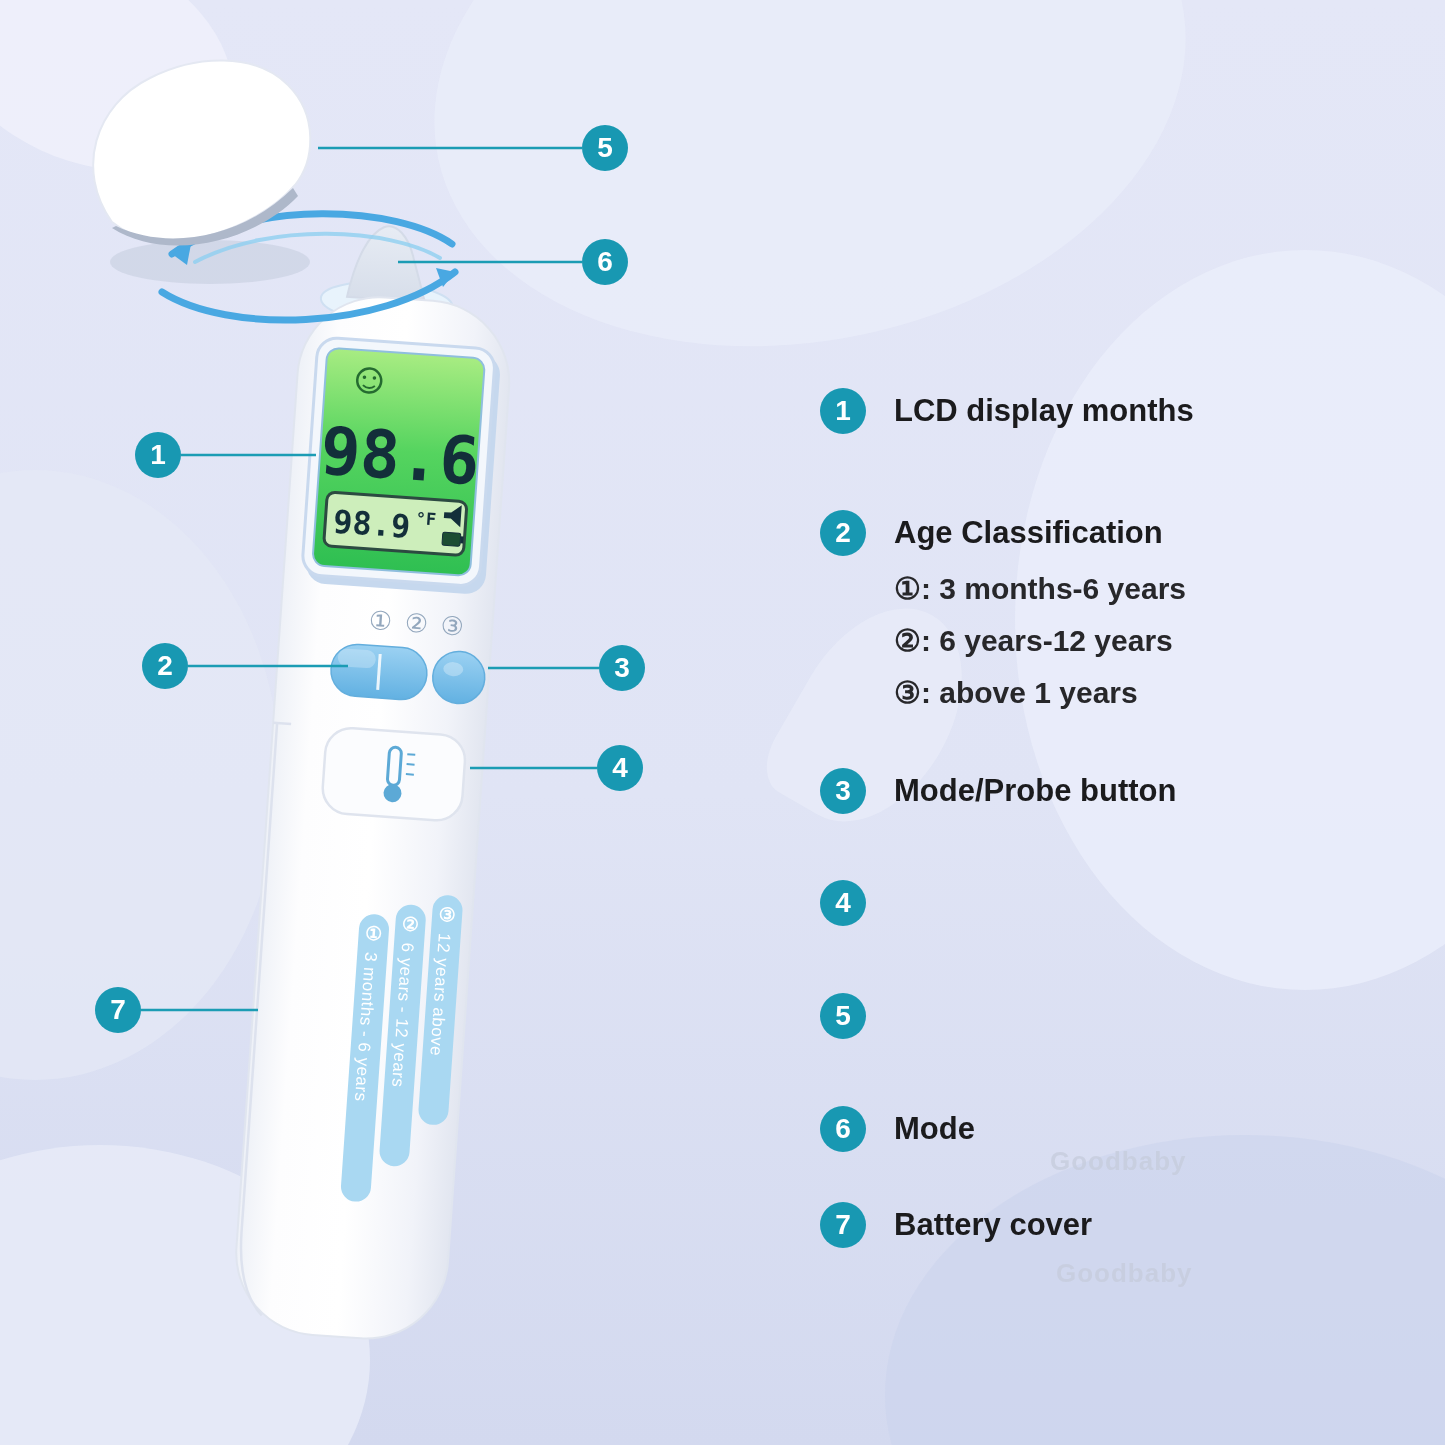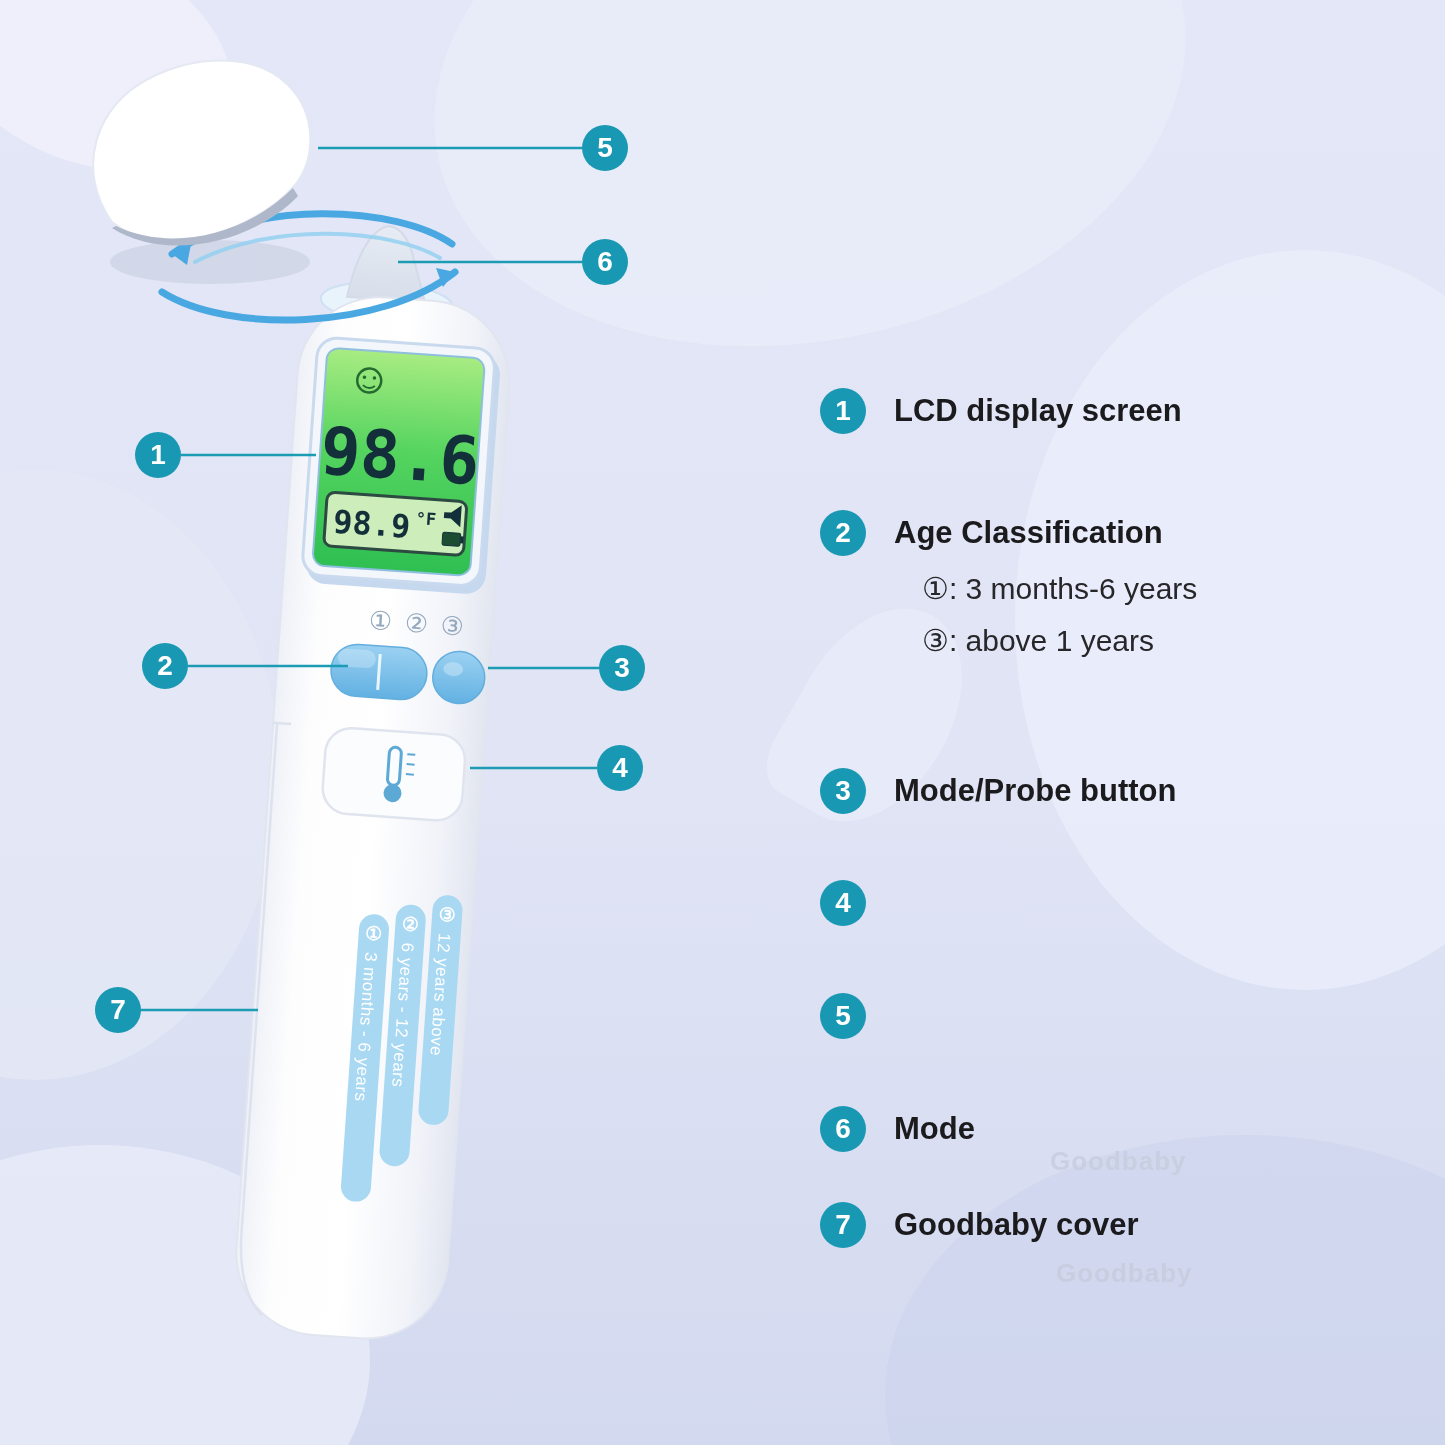--- a/index.html
+++ b/index.html
@@ -19,21 +19,21 @@
 
   .badge{position:absolute;width:46px;height:46px;border-radius:50%;
          background:#1898b2;color:#ffffff;font-weight:bold;font-size:28px;
          display:flex;align-items:center;justify-content:center;line-height:1;}
 
   .legend-item{position:absolute;left:820px;display:flex;gap:28px;align-items:flex-start;}
   .legend-item .badge{position:static;flex:0 0 46px;}
   .legend-text{margin-top:3px;font-size:31px;font-weight:bold;color:#1b1b1d;line-height:40px;width:520px;}
   .legend-text.w-narrow{width:370px;}
   .legend-text.w-mid{width:515px;}
-  .legend-sub{margin-top:10px;font-weight:normal;font-size:30px;color:#27272a;line-height:52px;margin-left:28px;}
+  .legend-sub{margin-top:10px;font-weight:bold;font-size:30px;color:#27272a;line-height:52px;}
   .legend-sub div{white-space:nowrap;}
 
   .watermark{position:absolute;font-size:26px;font-weight:bold;color:#c6ccdc;opacity:.75;letter-spacing:1px;}
 
   .lcd-digits{font-family:"DejaVu Sans Mono",monospace;font-weight:bold;}
 </style>
 </head>
 <body>
 
 <div class="stage">
@@ -171,29 +171,30 @@
   <div class="badge" style="left:582px;top:125px;">5</div>
   <div class="badge" style="left:582px;top:239px;">6</div>
   <div class="badge" style="left:135px;top:432px;">1</div>
   <div class="badge" style="left:142px;top:643px;">2</div>
   <div class="badge" style="left:599px;top:645px;">3</div>
   <div class="badge" style="left:597px;top:745px;">4</div>
   <div class="badge" style="left:95px;top:987px;">7</div>
 
   <div class="legend-item" style="top:388px;">
     <div class="badge">1</div>
-    <div class="legend-text">LCD display screen</div>
+    <div class="legend-text">LCD display months</div>
   </div>
 
   <div class="legend-item" style="top:510px;">
     <div class="badge">2</div>
     <div>
       <div class="legend-text">Age Classification</div>
       <div class="legend-sub">
         <div>①: 3 months-6 years</div>
+        <div>②: 6 years-12 years</div>
         <div>③: above 1 years</div>
       </div>
     </div>
   </div>
 
   <div class="legend-item" style="top:768px;">
     <div class="badge">3</div>
     <div class="legend-text">Mode/Probe button</div>
   </div>
 
@@ -205,19 +206,19 @@
     <div class="badge">5</div>
   </div>
 
   <div class="legend-item" style="top:1106px;">
     <div class="badge">6</div>
     <div class="legend-text">Mode</div>
   </div>
 
   <div class="legend-item" style="top:1202px;">
     <div class="badge">7</div>
-    <div class="legend-text">Goodbaby cover</div>
+    <div class="legend-text">Battery cover</div>
   </div>
 
   <div class="watermark" style="left:1050px;top:1146px;">Goodbaby</div>
   <div class="watermark" style="left:1056px;top:1258px;">Goodbaby</div>
 
 </div>
 
 </body></html>

